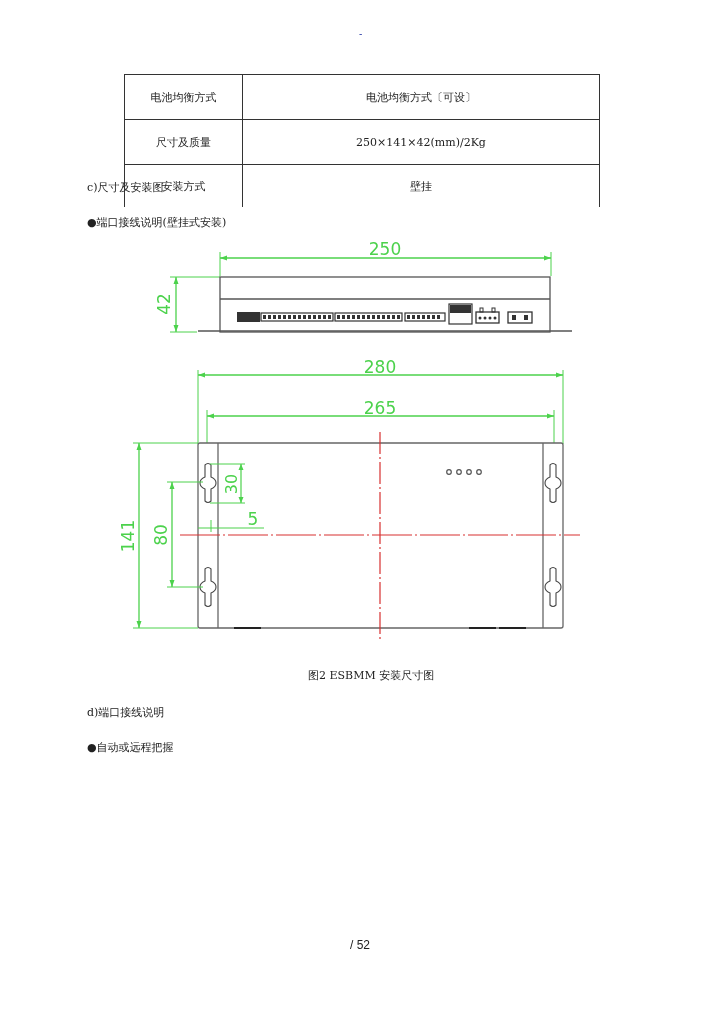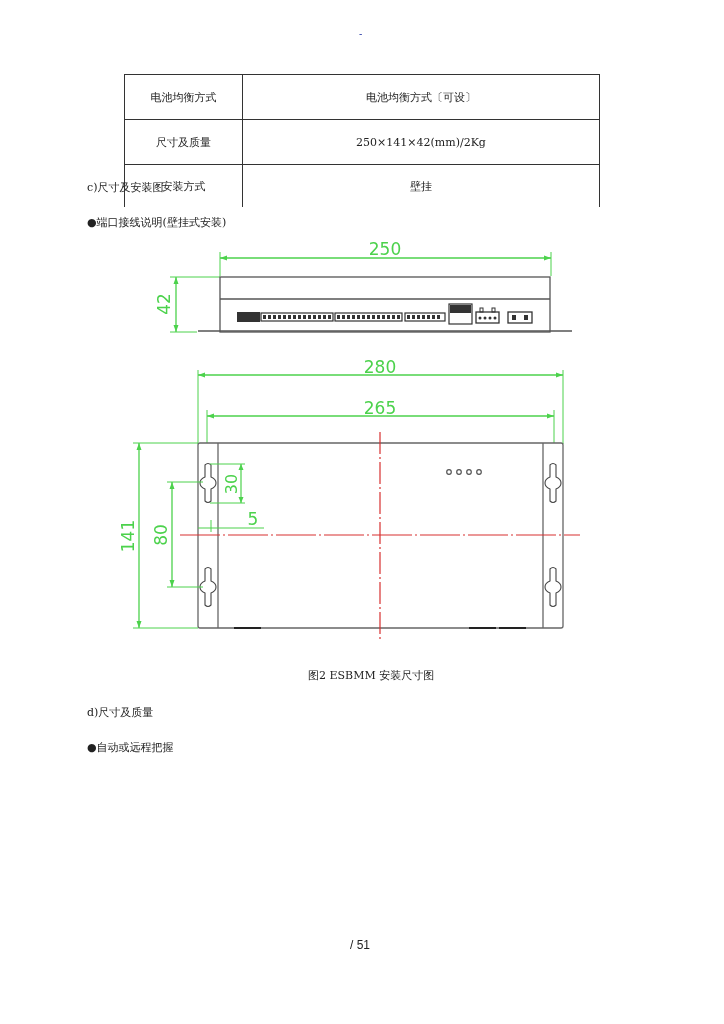--- a/index.html
+++ b/index.html
@@ -189,16 +189,16 @@
     <text class="dim-text" x="0" y="0" font-size="16" text-anchor="middle" transform="translate(237,484) rotate(-90)">30</text>
 
     <line x1="198" y1="528" x2="264" y2="528" stroke="#4cd24c" stroke-width="1.1"></line>
     <line x1="211" y1="520" x2="211" y2="532" stroke="#4cd24c" stroke-width="1"></line>
     <text class="dim-text" x="253" y="525" font-size="17" text-anchor="middle">5</text>
   </g>
 </svg>
 
 <div class="caption">图2 ESBMM 安装尺寸图</div>
 
-<div class="para" style="top:705px">d)尺寸及质量</div>
+<div class="para" style="top:705px">d)端口接线说明</div>
 <div class="para" style="top:740px">●自动或远程把握</div>
 
-<div class="page-num">/ 51</div>
+<div class="page-num">/ 52</div>
 
 </body></html>

